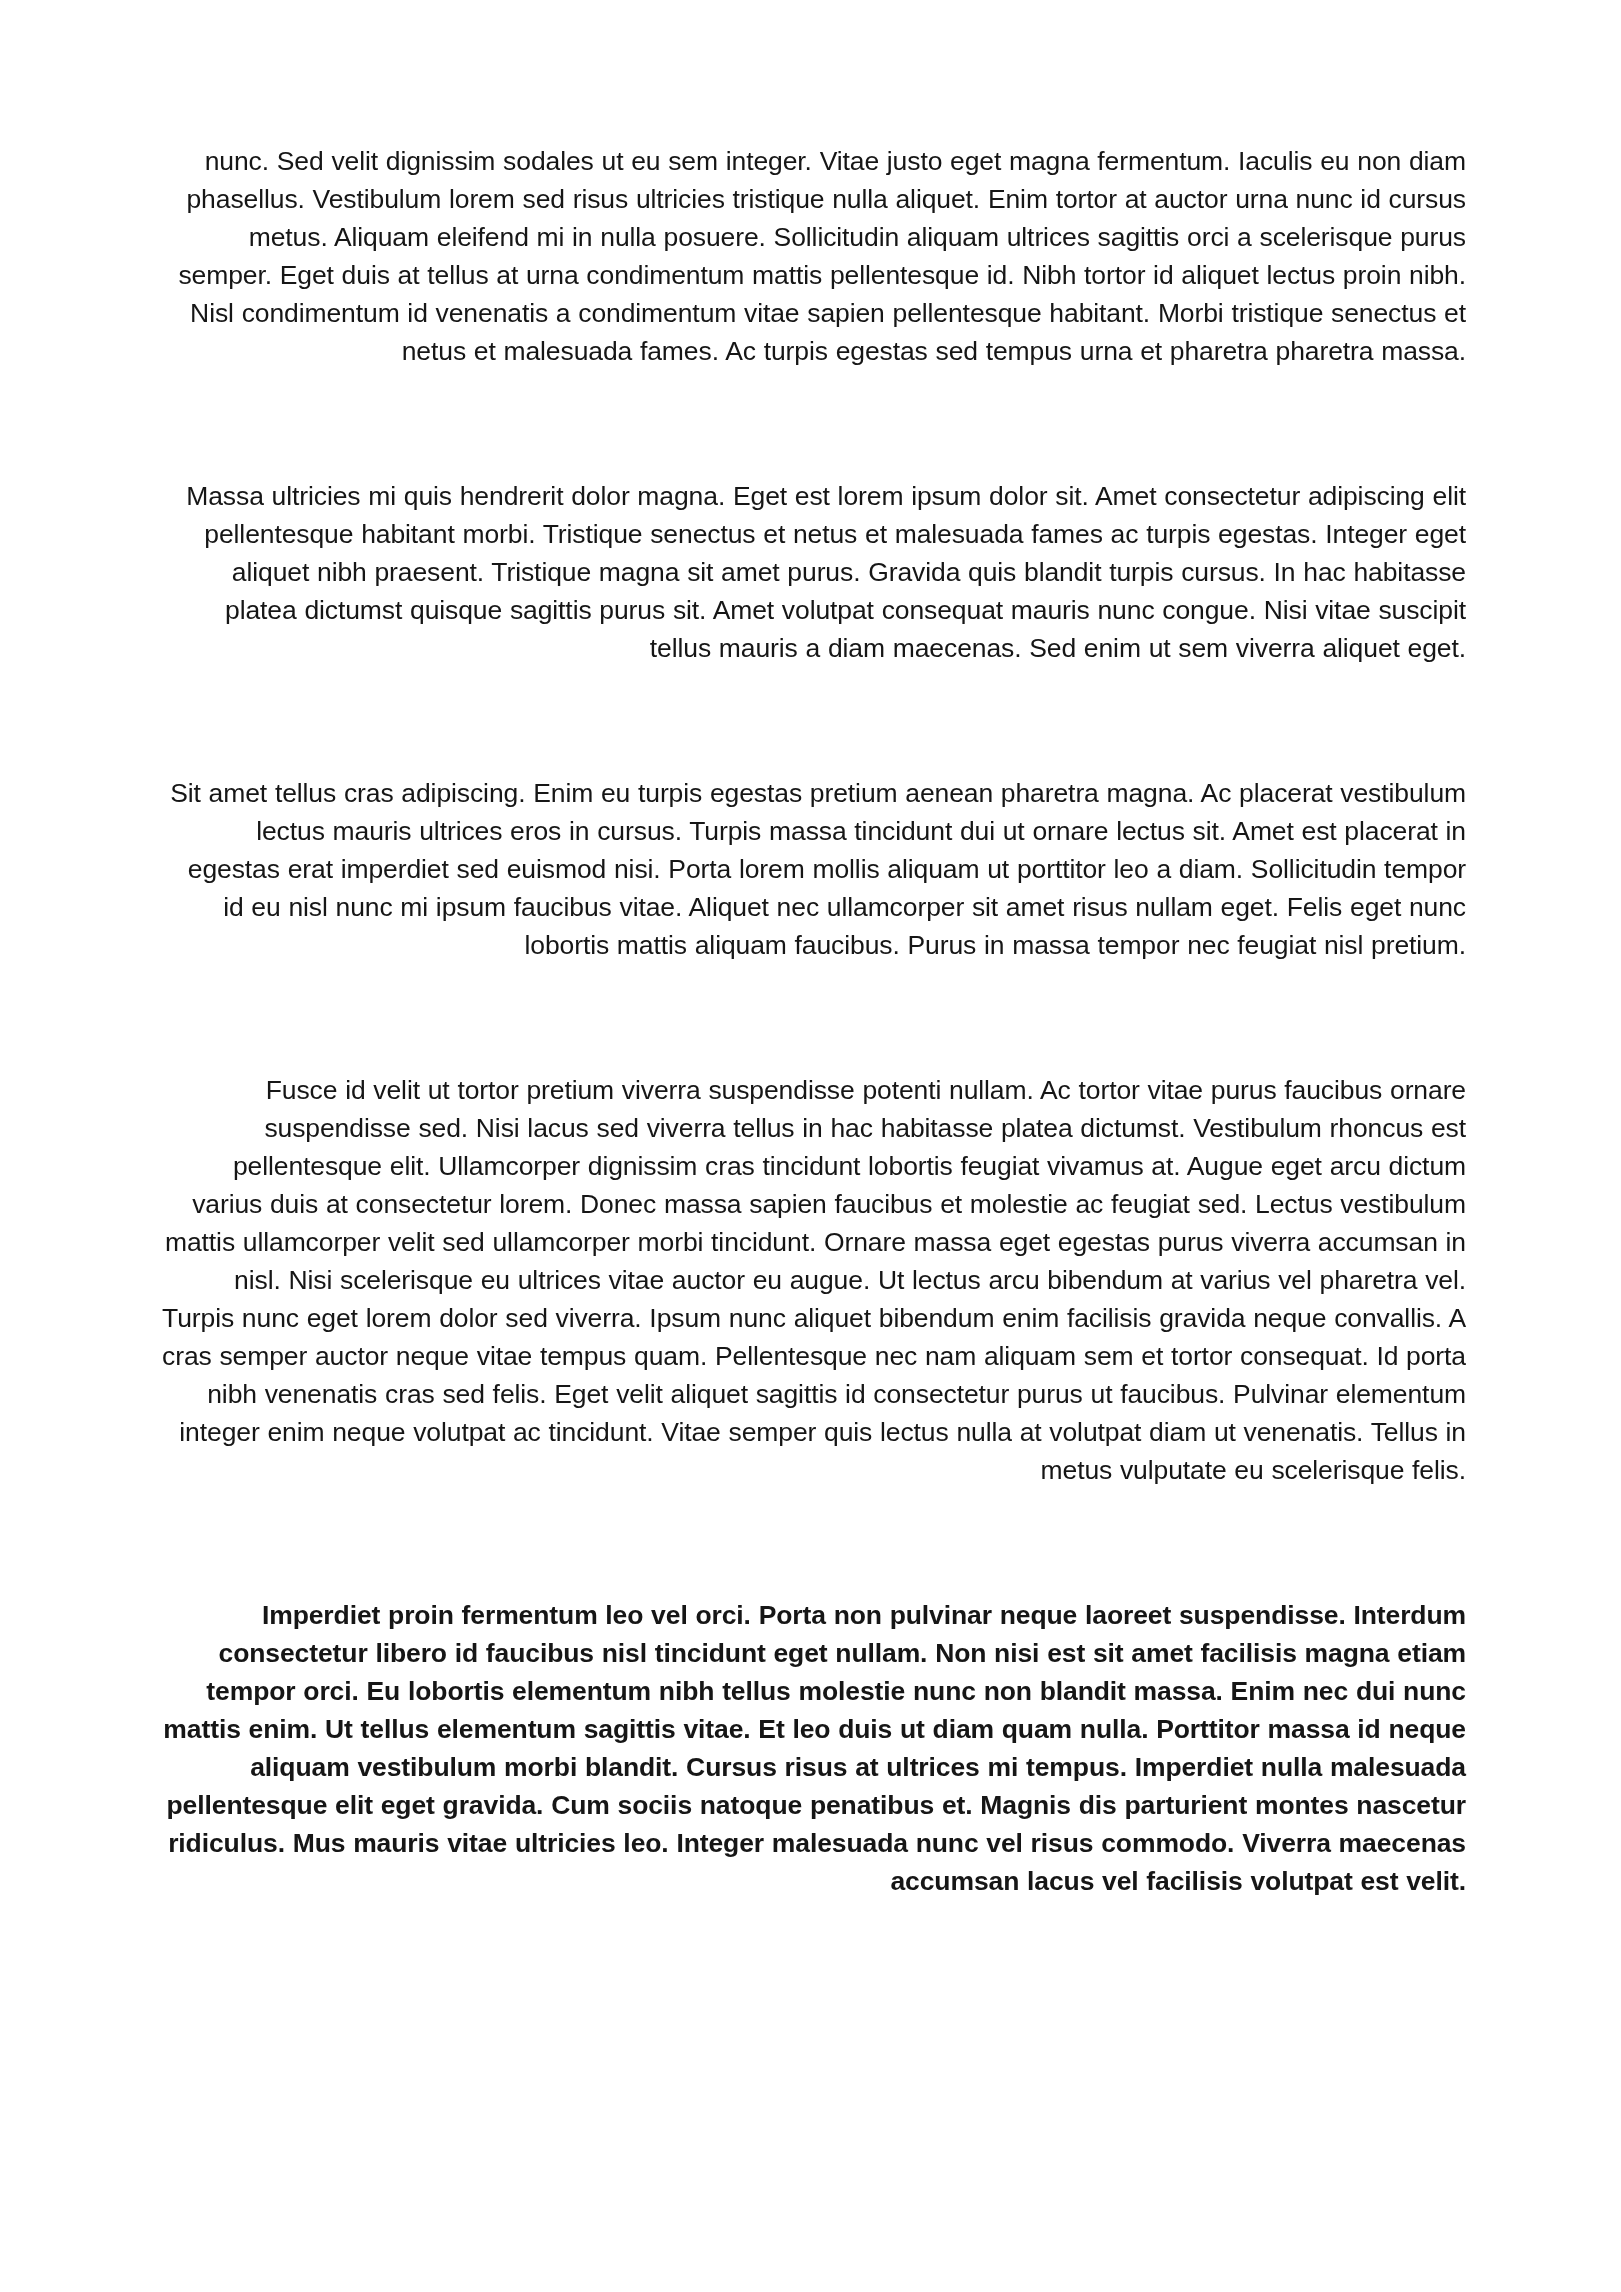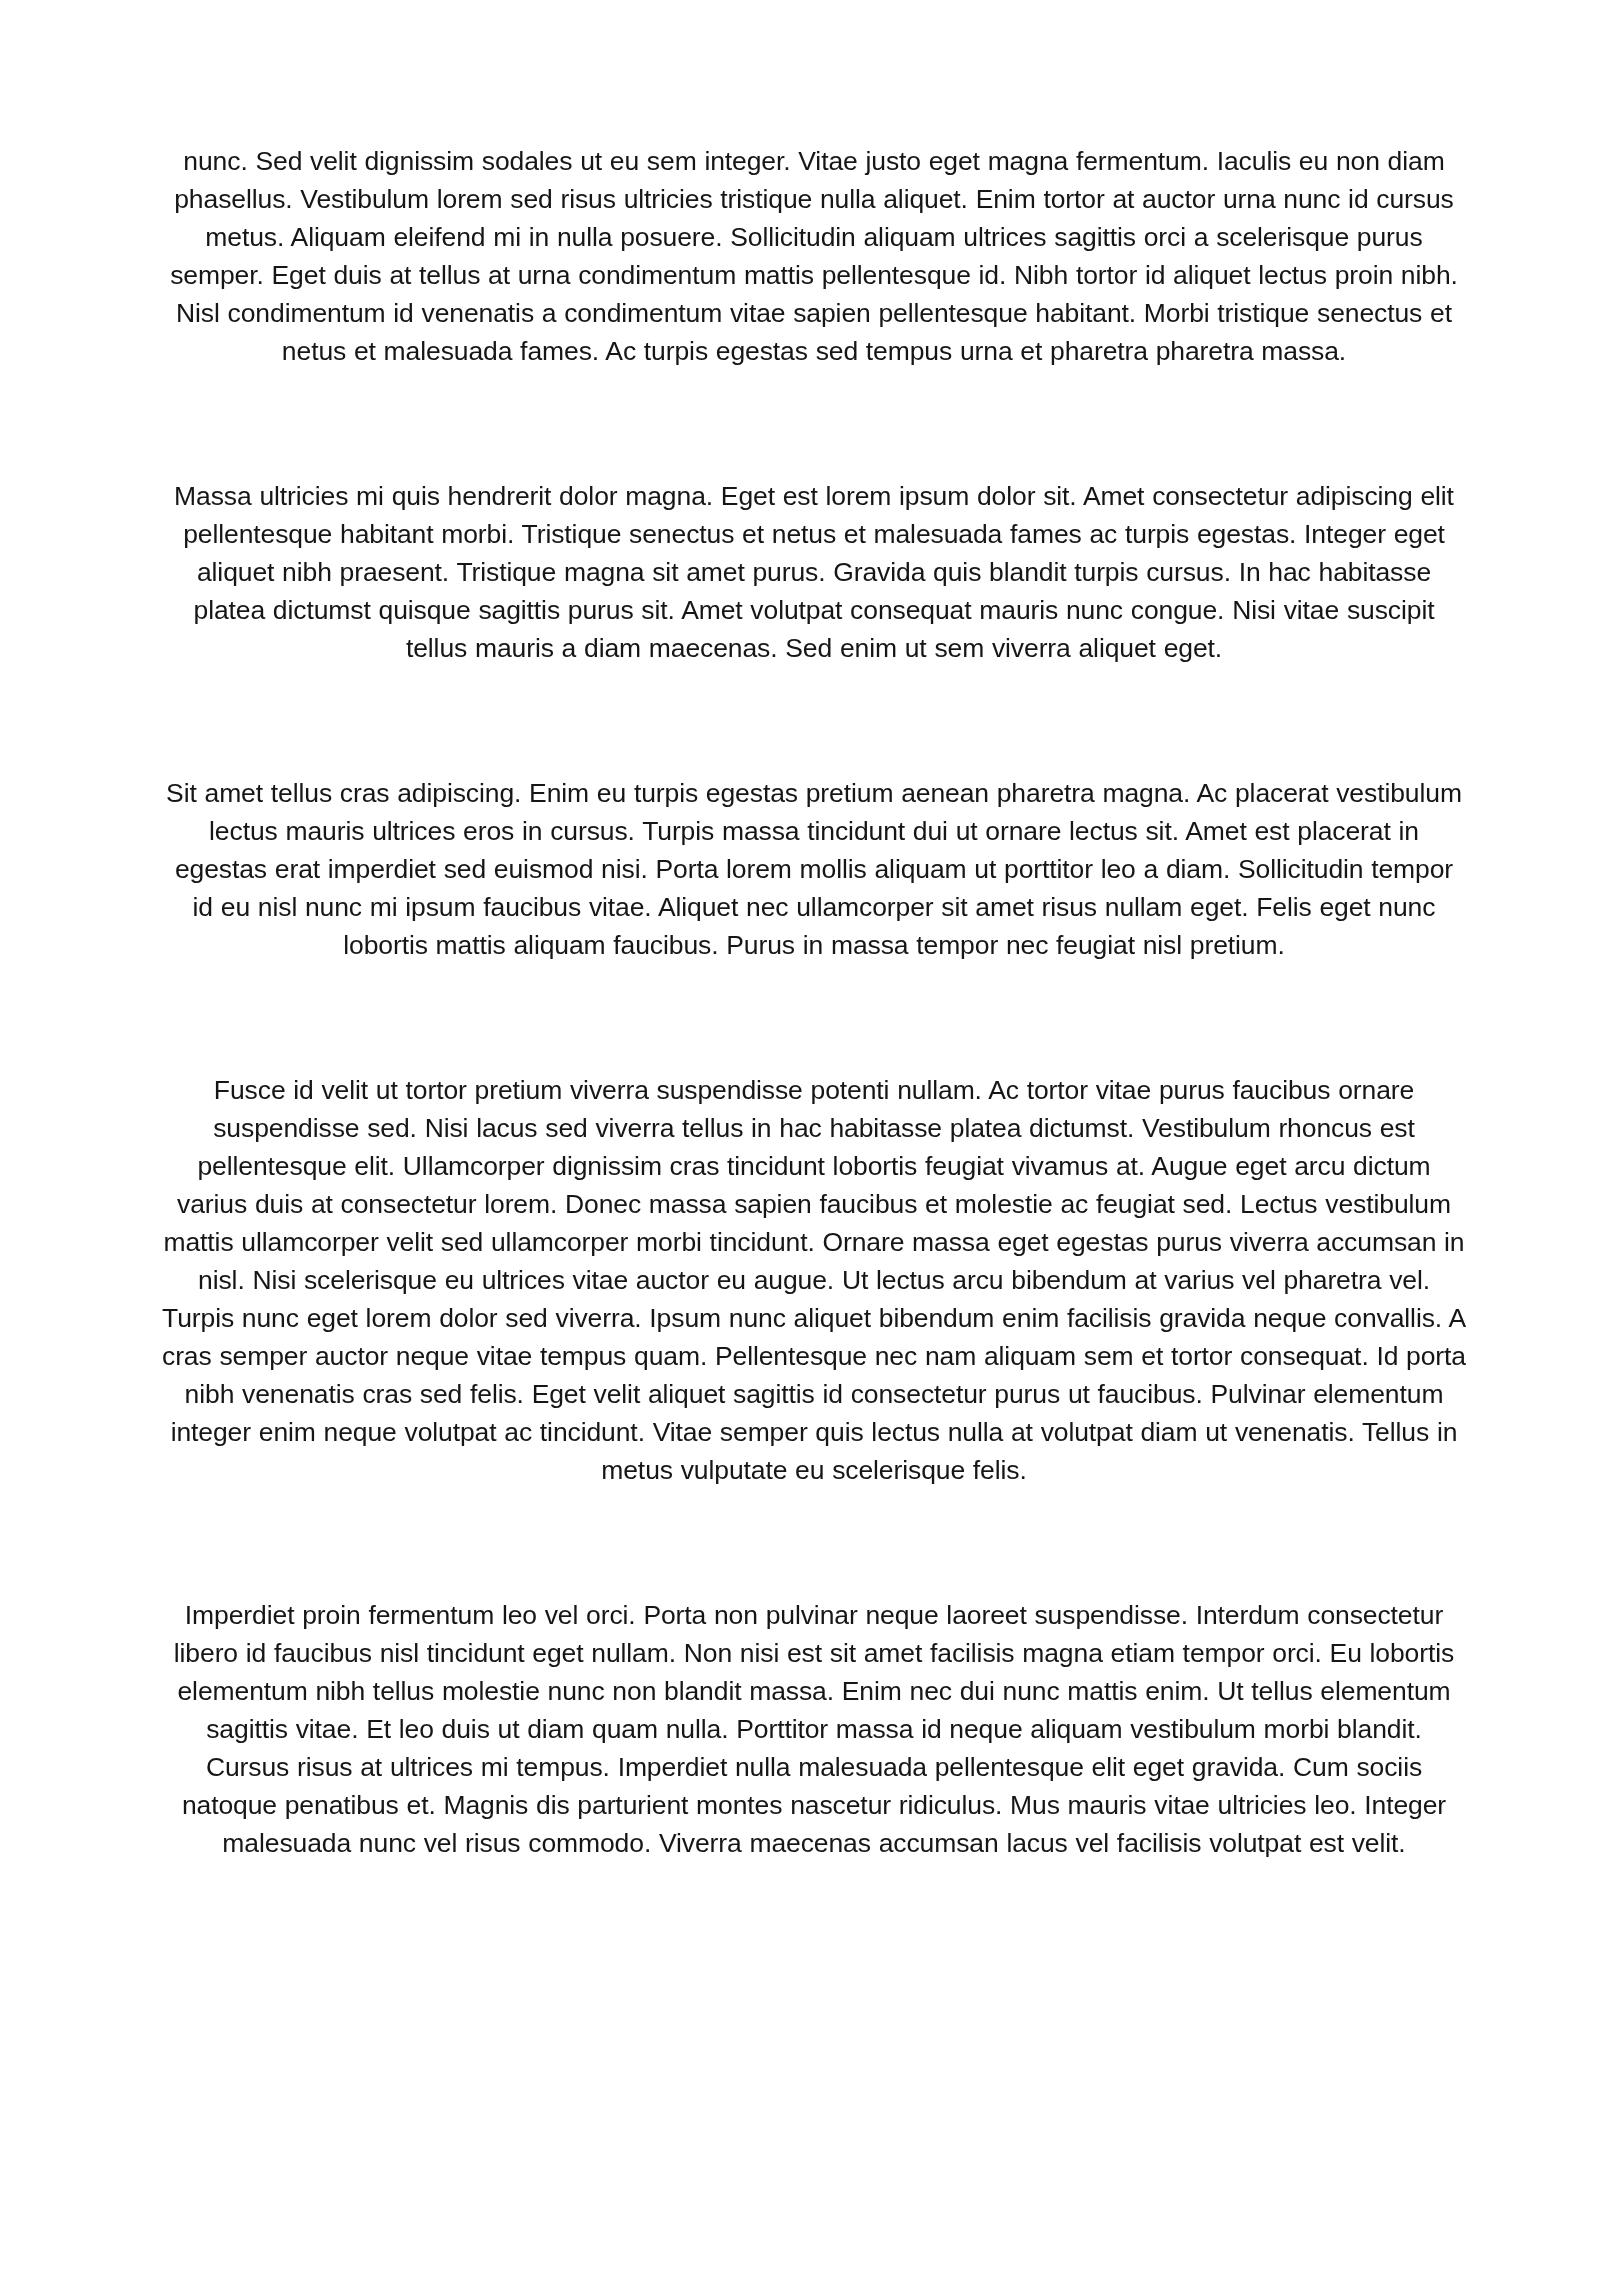--- a/index.html
+++ b/index.html
@@ -20,31 +20,32 @@
 
   .text-block {
     position: absolute;
     left: 162px;
     top: 142px;
     width: 1304px;
     font-family: "Liberation Sans", sans-serif;
     font-size: 26.5px;
     line-height: 38px;
     color: #161616;
-    text-align: center;
+    text-align: right;
     letter-spacing: -0.1px;
     word-spacing: 0.5px;
   }
 
   .text-block p {
     margin: 0 0 107px 0;
   }
 
   .text-block p:last-child {
     margin-bottom: 0;
+    font-weight: bold;
   }
 </style>
 </head>
 <body>
 
 <div class="page">
   <div class="text-block">
     <p>nunc. Sed velit dignissim sodales ut eu sem integer. Vitae justo eget magna fermentum. Iaculis eu non diam phasellus. Vestibulum lorem sed risus ultricies tristique nulla aliquet. Enim tortor at auctor urna nunc id cursus metus. Aliquam eleifend mi in nulla posuere. Sollicitudin aliquam ultrices sagittis orci a scelerisque purus semper. Eget duis at tellus at urna condimentum mattis pellentesque id. Nibh tortor id aliquet lectus proin nibh. Nisl condimentum id venenatis a condimentum vitae sapien pellentesque habitant. Morbi tristique senectus et netus et malesuada fames. Ac turpis egestas sed tempus urna et pharetra pharetra massa.</p>
     <p>Massa ultricies mi quis hendrerit dolor magna. Eget est lorem ipsum dolor sit. Amet consectetur adipiscing elit pellentesque habitant morbi. Tristique senectus et netus et malesuada fames ac turpis egestas. Integer eget aliquet nibh praesent. Tristique magna sit amet purus. Gravida quis blandit turpis cursus. In hac habitasse platea dictumst quisque sagittis purus sit. Amet volutpat consequat mauris nunc congue. Nisi vitae suscipit tellus mauris a diam maecenas. Sed enim ut sem viverra aliquet eget.</p>
     <p>Sit amet tellus cras adipiscing. Enim eu turpis egestas pretium aenean pharetra magna. Ac placerat vestibulum lectus mauris ultrices eros in cursus. Turpis massa tincidunt dui ut ornare lectus sit. Amet est placerat in egestas erat imperdiet sed euismod nisi. Porta lorem mollis aliquam ut porttitor leo a diam. Sollicitudin tempor id eu nisl nunc mi ipsum faucibus vitae. Aliquet nec ullamcorper sit amet risus nullam eget. Felis eget nunc lobortis mattis aliquam faucibus. Purus in massa tempor nec feugiat nisl pretium.</p>

